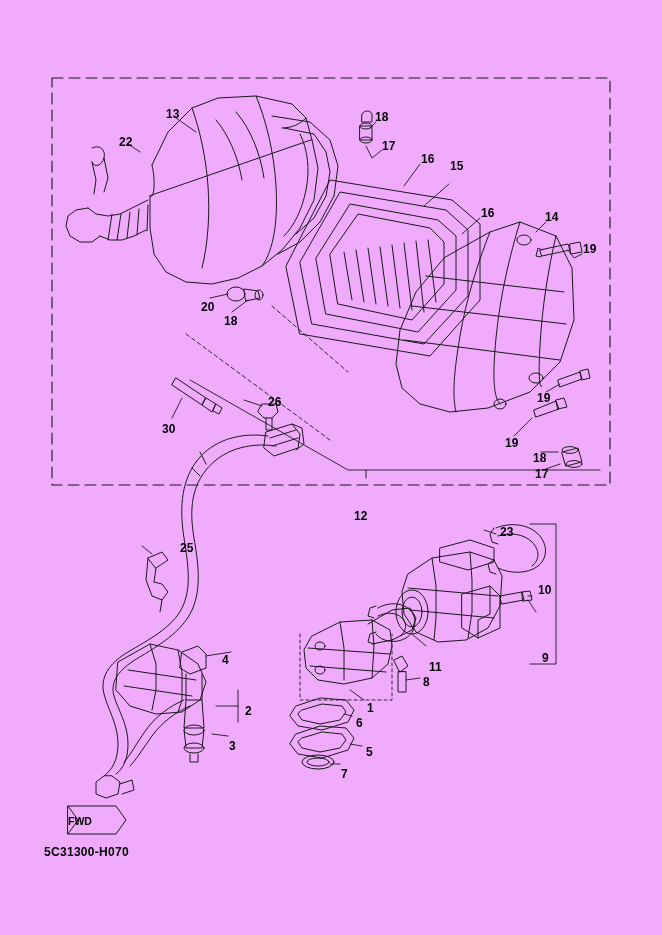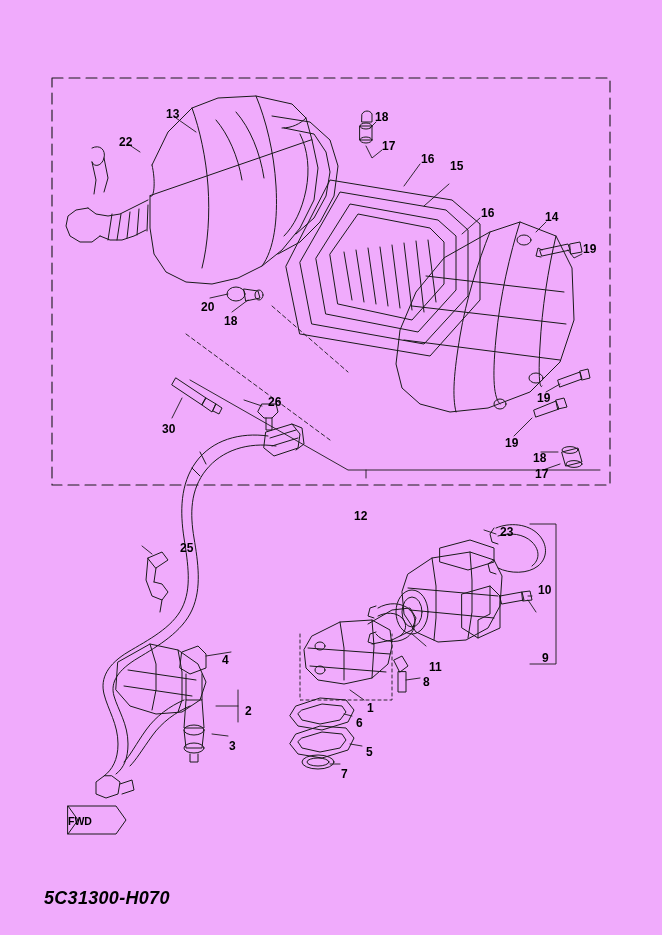--- a/index.html
+++ b/index.html
@@ -29,27 +29,26 @@
     font-family: "Liberation Sans", sans-serif;
     font-size: 12px;
     font-weight: bold;
     color: #000000;
     white-space: nowrap;
     line-height: 12px;
   }
   #part-code {
     position: absolute;
     left: 44px;
-    top: 888px;
+    top: 845px;
     font-family: "Liberation Sans", sans-serif;
-    font-size: 18px;
+    font-size: 12px;
     font-weight: bold;
     color: #000000;
     letter-spacing: 0.3px;
-    font-style: italic;
   }
   #fwd-label {
     position: absolute;
     left: 68px;
     top: 815px;
     font-family: "Liberation Sans", sans-serif;
     font-size: 10.5px;
     font-weight: bold;
     color: #000000;
   }

